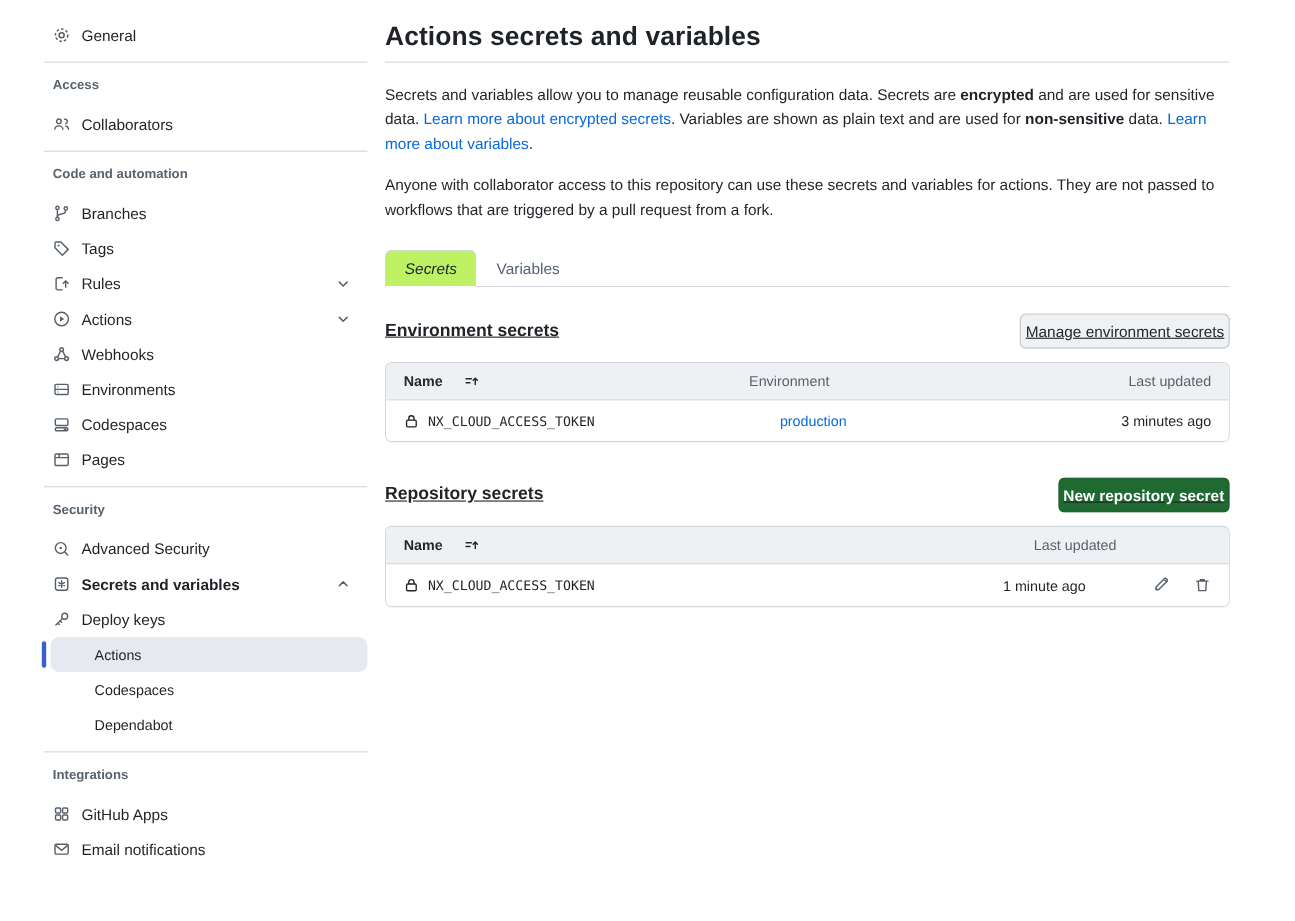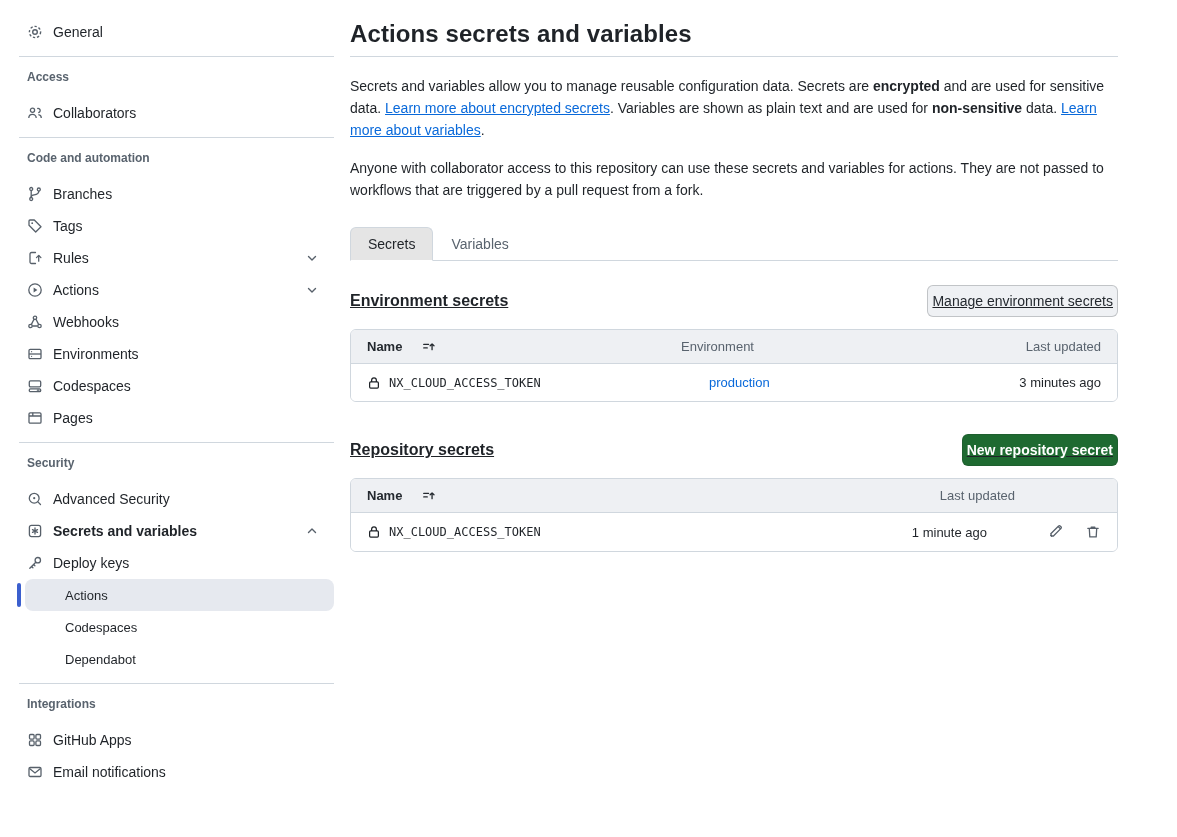--- a/index.html
+++ b/index.html
@@ -6,21 +6,21 @@
   html,body { margin:0; padding:0; }
   body {
     width:1177px; height:837px; overflow:hidden;
     background:#ffffff; color:#1f2328;
     font-family:"Liberation Sans","DejaVu Sans",sans-serif;
     font-size:14px;
   }
   .layout { display:flex; width:1177px; }
 
   
-  .sidebar { width:335px; flex:0 0 335px; padding:16px 1px 0 19px; }
+  .sidebar { width:335px; flex:0 0 335px; padding:16px 1px 0 40px; }
   .side-item {
     position:relative; display:flex; align-items:center; gap:10px;
     height:32px; padding-left:8px; border-radius:6px; cursor:pointer;
     color:#1f2328;
   }
   .side-item .ico { width:16px; height:16px; flex:0 0 16px; color:#57606a; display:flex; align-items:center; }
   .side-item .lbl { font-size:14px; }
   .side-item .chev { margin-left:auto; margin-right:16px; color:#57606a; display:flex; }
   .side-item.bold .lbl { font-weight:700; }
   .side-sub {
@@ -36,29 +36,29 @@
   .side-divider { border:0; border-top:1px solid #d0d7de; margin:8px 0; }
   .side-title { font-size:12px; font-weight:700; color:#59636e; line-height:16px; margin:12px 0; padding-left:8px; }
 
   
   .main { margin-left:15px; width:768px; padding-top:20px; }
   h1.page-title { margin:0 0 8px; font-size:24px; font-weight:600; letter-spacing:.1px; }
   .rule { border:0; border-top:1px solid #d0d7de; margin:0; }
   .intro { margin-top:18px; font-size:14px; line-height:22px; }
   .intro b { font-weight:700; }
   .para2 { margin-top:16px; font-size:14px; line-height:22px; }
-  a.inline-link { color:#0969da; text-decoration:underline; cursor:pointer; }
+  a.inline-link { color:#0969da; cursor:pointer; }
 
   .tabs { margin-top:26px; display:flex; border-bottom:1px solid #d0d7de; }
   .tab {
     padding:8px 17px; font-size:14px; cursor:pointer; margin-bottom:-1px;
     border:1px solid transparent; border-radius:6px 6px 0 0; color:#59636e;
   }
   .tab.active {
-    background:#e5e5e5; border-color:#d0d7de; border-bottom-color:#ffffff; color:#1f2328;
+    background:#bef264; border-color:#d0d7de; border-bottom-color:#ffffff; color:#1f2328;font-style:italic;
   }
 
   .section-head { margin-top:24px; display:flex; align-items:center; justify-content:space-between; height:32px;text-decoration:underline; }
   .section-head h2 { margin:0; font-size:16px; font-weight:700; }
   .btn {
     height:32px; padding:0 4px; border-radius:6px; font-size:14px; cursor:pointer;
     display:inline-flex; align-items:center;
     font-family:"Liberation Sans","DejaVu Sans",sans-serif;
   }
   .btn.default { background:#eff1f4; color:#24292f; border:1px solid rgba(31,35,40,0.22); font-weight:500; }

